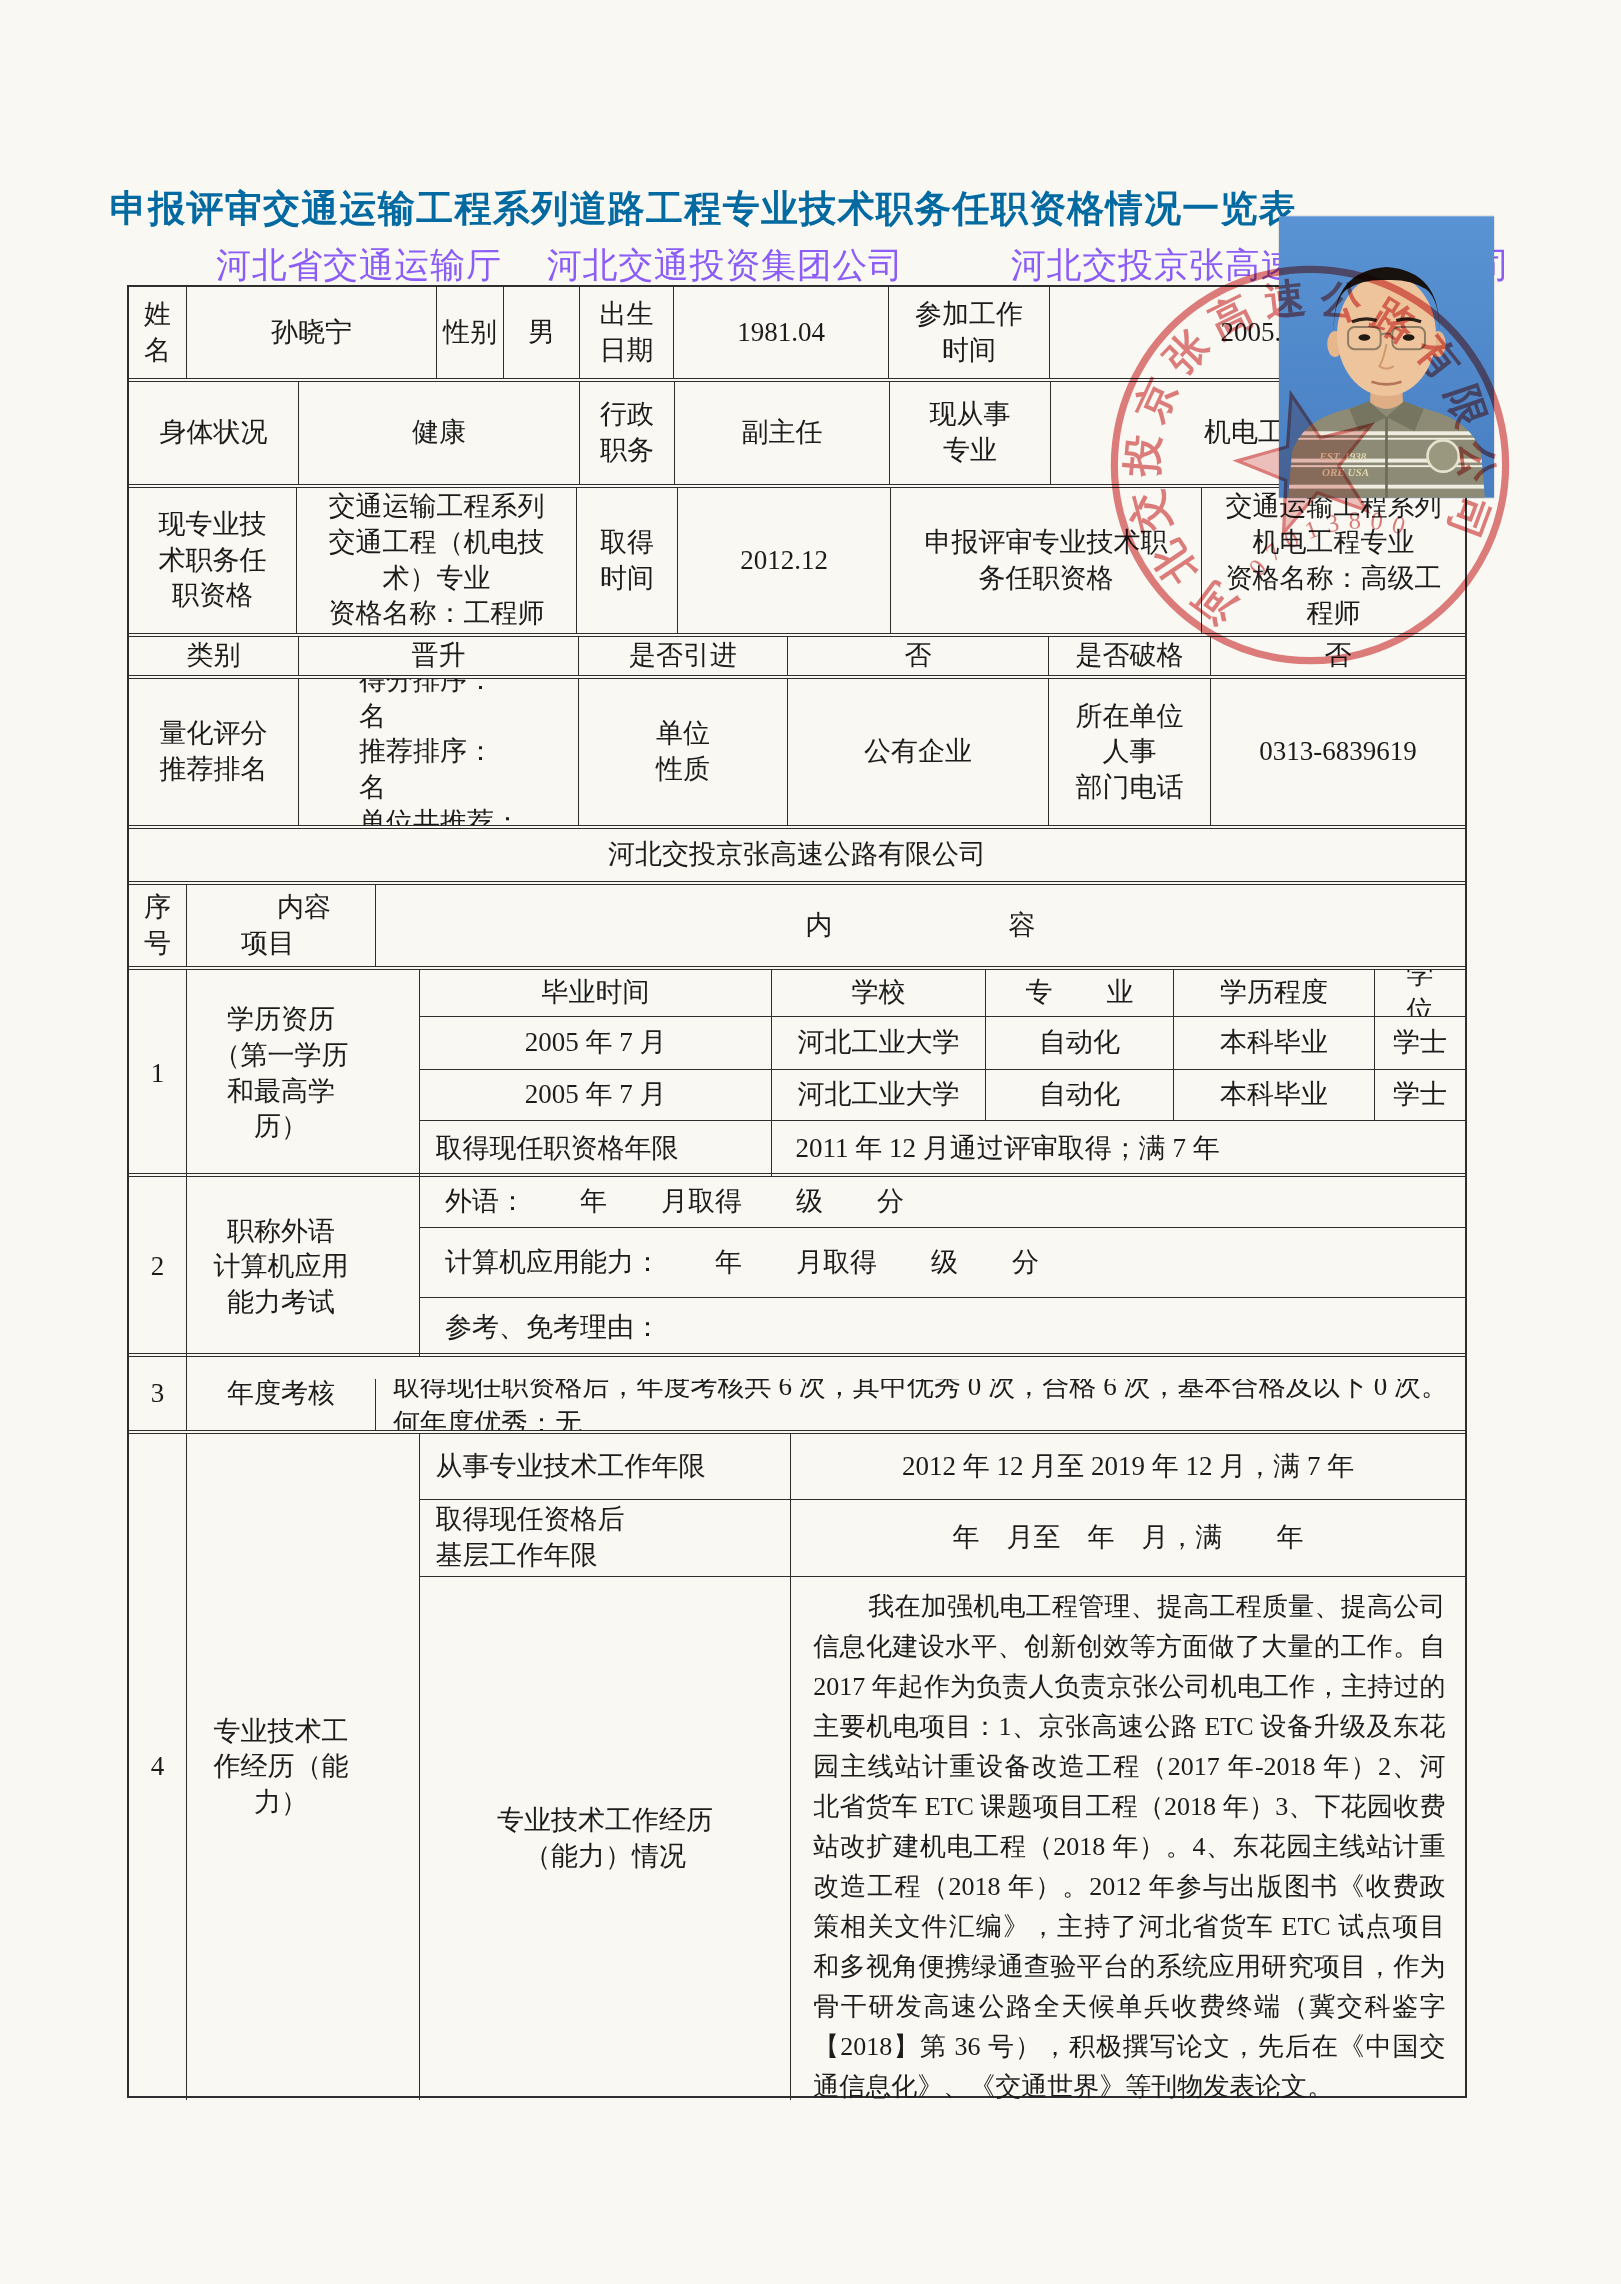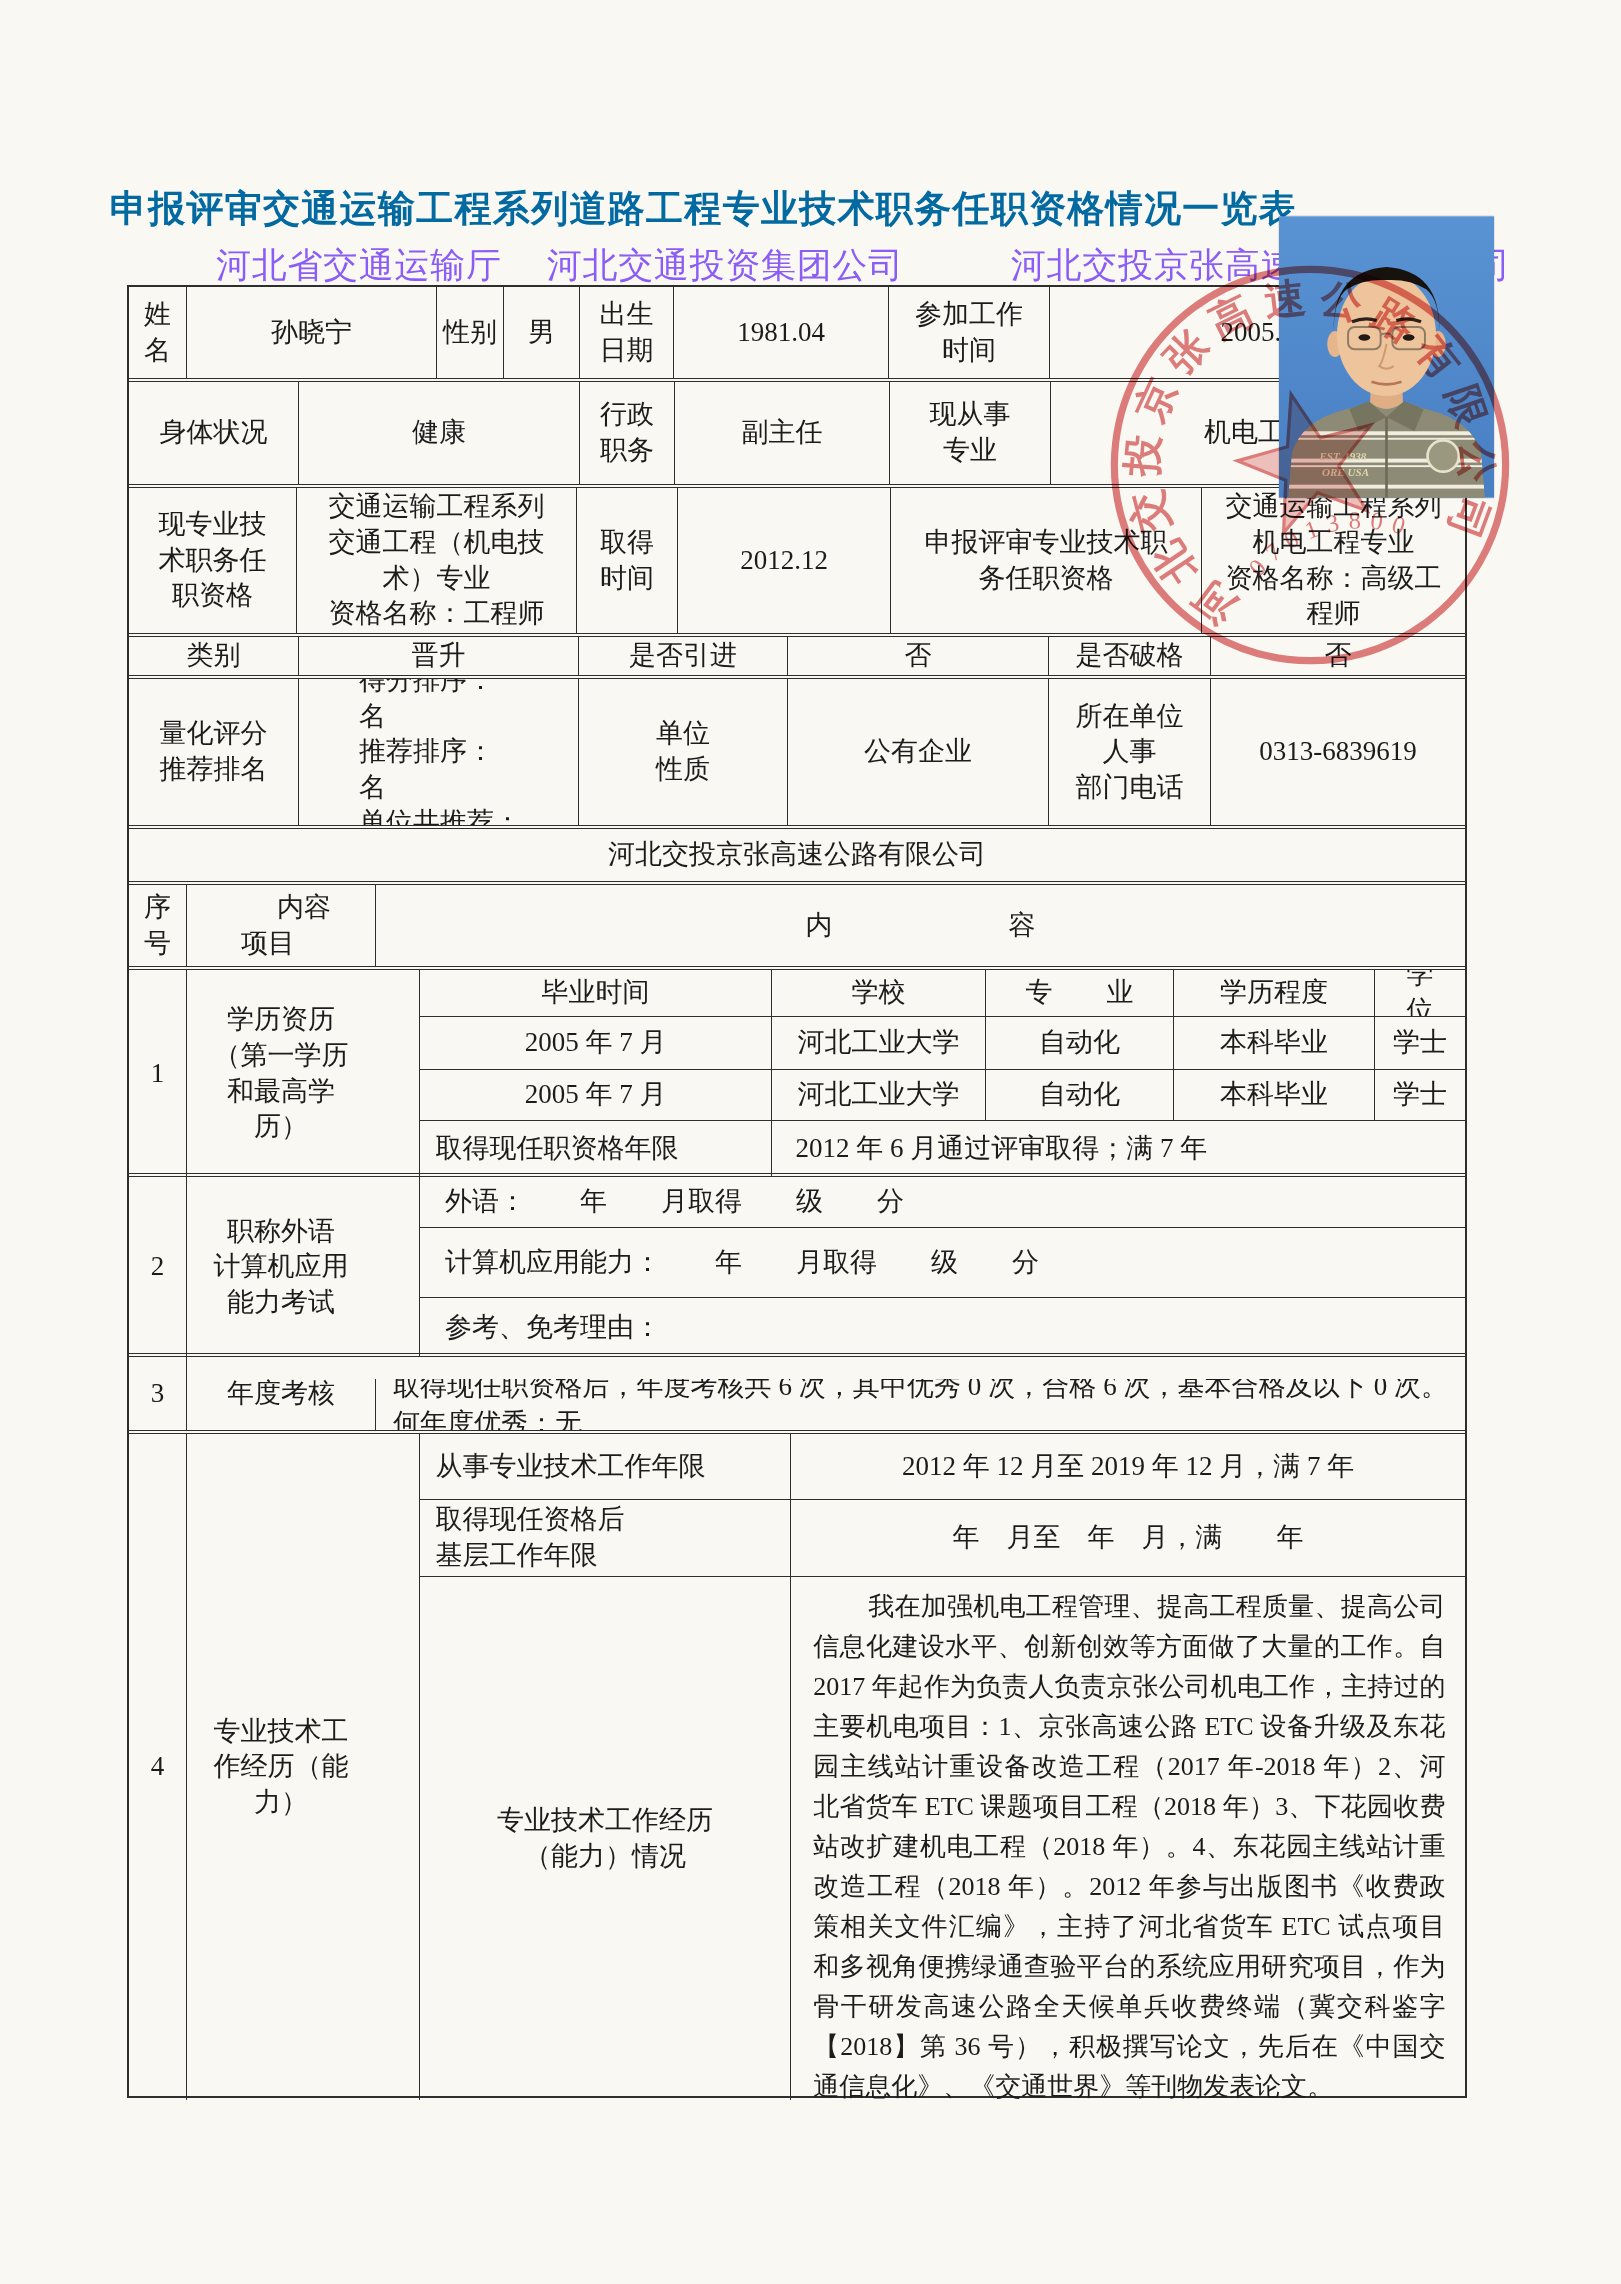--- a/index.html
+++ b/index.html
@@ -174,21 +174,21 @@
       </div>
       <div class="sub sgl" style="grid-template-columns:351px 214px 188px 201px 1fr;height:51px;">
         <div class="c">2005 年 7 月</div>
         <div class="c">河北工业大学</div>
         <div class="c">自动化</div>
         <div class="c">本科毕业</div>
         <div class="c">学士</div>
       </div>
       <div class="sub sgl" style="grid-template-columns:351px 1fr;height:57px;">
         <div class="c left" style="padding-left:15.6px;">取得现任职资格年限</div>
-        <div class="c left" style="padding-left:23.5px;">2012 年 6 月通过评审取得；满 7 年</div>
+        <div class="c left" style="padding-left:23.5px;">2011 年 12 月通过评审取得；满 7 年</div>
       </div>
     </div>
   </div>
 
   <div class="row dbl" style="grid-template-columns:57px 189px 1fr;height:180px;">
     <div class="c">2</div>
     <div class="c pre">职称外语
 计算机应用
 能力考试</div>
     <div class="col3">

